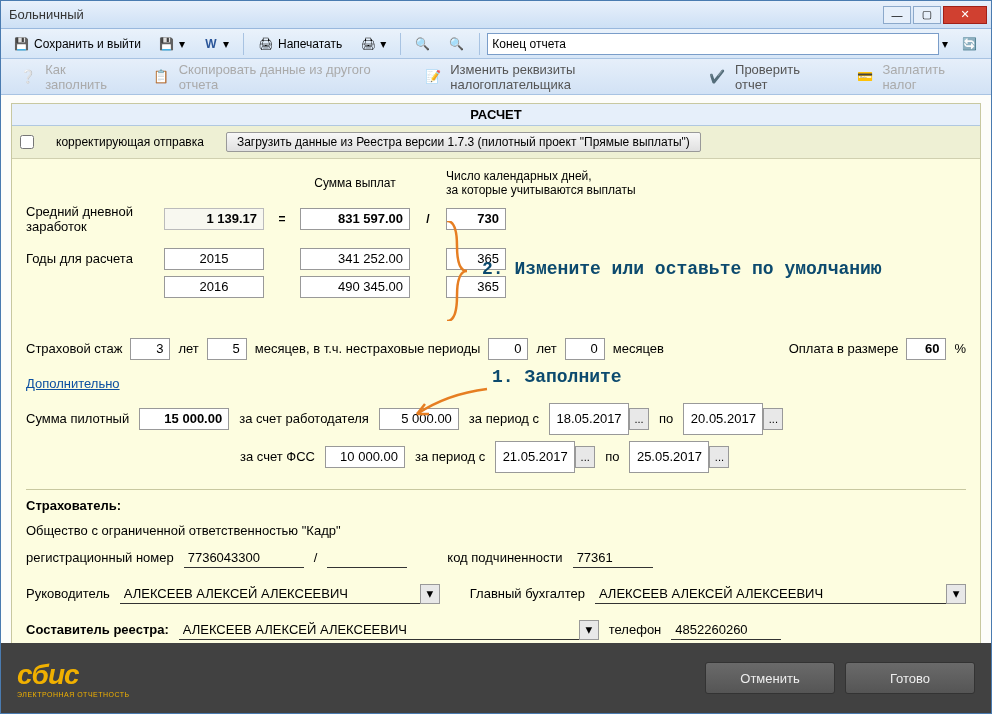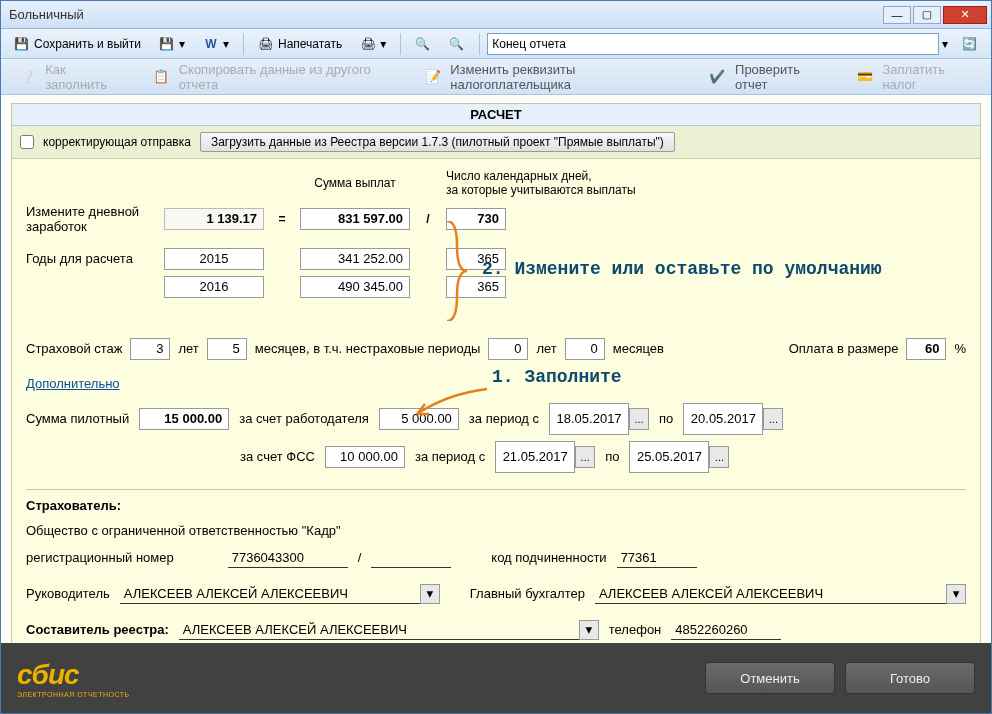--- a/index.html
+++ b/index.html
@@ -16,21 +16,21 @@
 .sep { width: 1px; height: 22px; background: #a8c3e2; margin: 0 3px; }
 .tb-dropdown { flex: 1; display: flex; align-items: center; }
 .tb-select { flex: 1; height: 22px; border: 1px solid #7a9dc9; background: #fff; padding: 0 4px; font-size: 12px; }
 .toolbar2 { height: 36px; background: linear-gradient(#e6effa,#d2e2f5); border-bottom: 1px solid #a8c3e2; display: flex; align-items: center; padding: 2px 10px; gap: 14px; }
 .tb2-btn { display: flex; align-items: center; gap: 6px; padding: 4px 6px; font-size: 13px; cursor: pointer; color: #555; }
 .tb2-btn.disabled { color: #aaa; cursor: default; }
 .tb2-icon { width: 24px; height: 24px; display: inline-flex; align-items: center; justify-content: center; }
 .content { flex: 1; padding: 8px 10px 0; background: #fdfdfa; overflow: auto; }
 .panel { background: #fdfde0; border: 1px solid #c8c8a0; padding: 0 0 14px; position: relative; }
 .panel-header { background: #e6effa; border-bottom: 1px solid #b0c8e0; text-align: center; font-weight: bold; padding: 3px; font-size: 13px; }
-.row-top { display: flex; align-items: center; padding: 6px 8px; gap: 9px; background: #eef0d4; border-bottom: 1px solid #d0d0b0; }
+.row-top { display: flex; align-items: center; padding: 6px 8px; gap: 22px; background: #eef0d4; border-bottom: 1px solid #d0d0b0; }
 .checkbox { width: 14px; height: 14px; }
 .btn-load { background: linear-gradient(#f8f8f8,#e0e0e0); border: 1px solid #999; padding: 2px 10px; border-radius: 2px; font-size: 12px; cursor: pointer; }
 .body { padding: 10px 14px 4px; position: relative; }
 .grid1 { display: grid; grid-template-columns: 130px 100px 20px 110px 20px 60px; gap: 4px 8px; align-items: center; }
 .lbl { font-size: 13px; }
 .fld { height: 22px; border: 1px solid #999; background: #fff; padding: 0 6px; text-align: right; font-size: 13px; }
 .fld-ro { border: 1px solid #bbb; background: #f8f8f0; }
 .col-hdr { font-size: 12px; text-align: center; line-height: 1.2; }
 .eq { text-align: center; font-weight: bold; }
 .brace { position: absolute; left: 430px; top: 62px; height: 100px; width: 30px; }
@@ -135,21 +135,21 @@
         <div class="grid1" style="margin-bottom:6px">
           <div></div>
             <div></div>
             <div></div>
           <div class="col-hdr">Сумма выплат</div>
           <div></div>
           <div class="col-hdr" style="grid-column:span 1;white-space:pre;text-align:left;width:220px">Число календарных дней,
 за которые учитываются выплаты</div>
         </div>
         <div class="grid1">
-          <div class="lbl">Измените дневной заработок</div>
+          <div class="lbl">Средний дневной заработок</div>
           <input class="fld fld-ro bold" readonly="" value="1 139.17" style="">
           <div class="eq">=</div>
           <input class="fld bold" value="831 597.00" style="">
           <div class="eq">/</div>
           <input class="fld bold" value="730" style="">
         </div>
         <div class="grid1" style="margin-top:14px">
           <div class="lbl">Годы для расчета</div>
           <input class="fld" style="text-align: center;" value="2015">
           <div></div>
@@ -224,21 +224,21 @@
             <input class="date-input" value="25.05.2017" style="">
             <button class="date-btn">...</button>
           </div>
         </div>
 
         <div class="hr"></div>
         <div class="row-org bold">Страхователь:</div>
         <div class="row-org" style="margin-top:10px">Общество с ограниченной ответственностью "Кадр"</div>
         <div class="row-reg">
           <span>регистрационный номер</span>
-          <input class="uline" style="width: 120px; margin-left: 44px;" value="7736043300">
+          <input class="uline" style="width: 120px;" value="7736043300">
           <span>/</span>
           <input class="uline" style="width: 80px;">
           <span style="margin-left:30px">код подчиненности</span>
           <input class="uline" style="width: 80px;" value="77361">
         </div>
         <div class="row-ppl">
           <span>Руководитель</span>
           <div class="combo" style="max-width:320px">
             <input value="АЛЕКСЕЕВ АЛЕКСЕЙ АЛЕКСЕЕВИЧ" style="">
             <button>▾</button>

